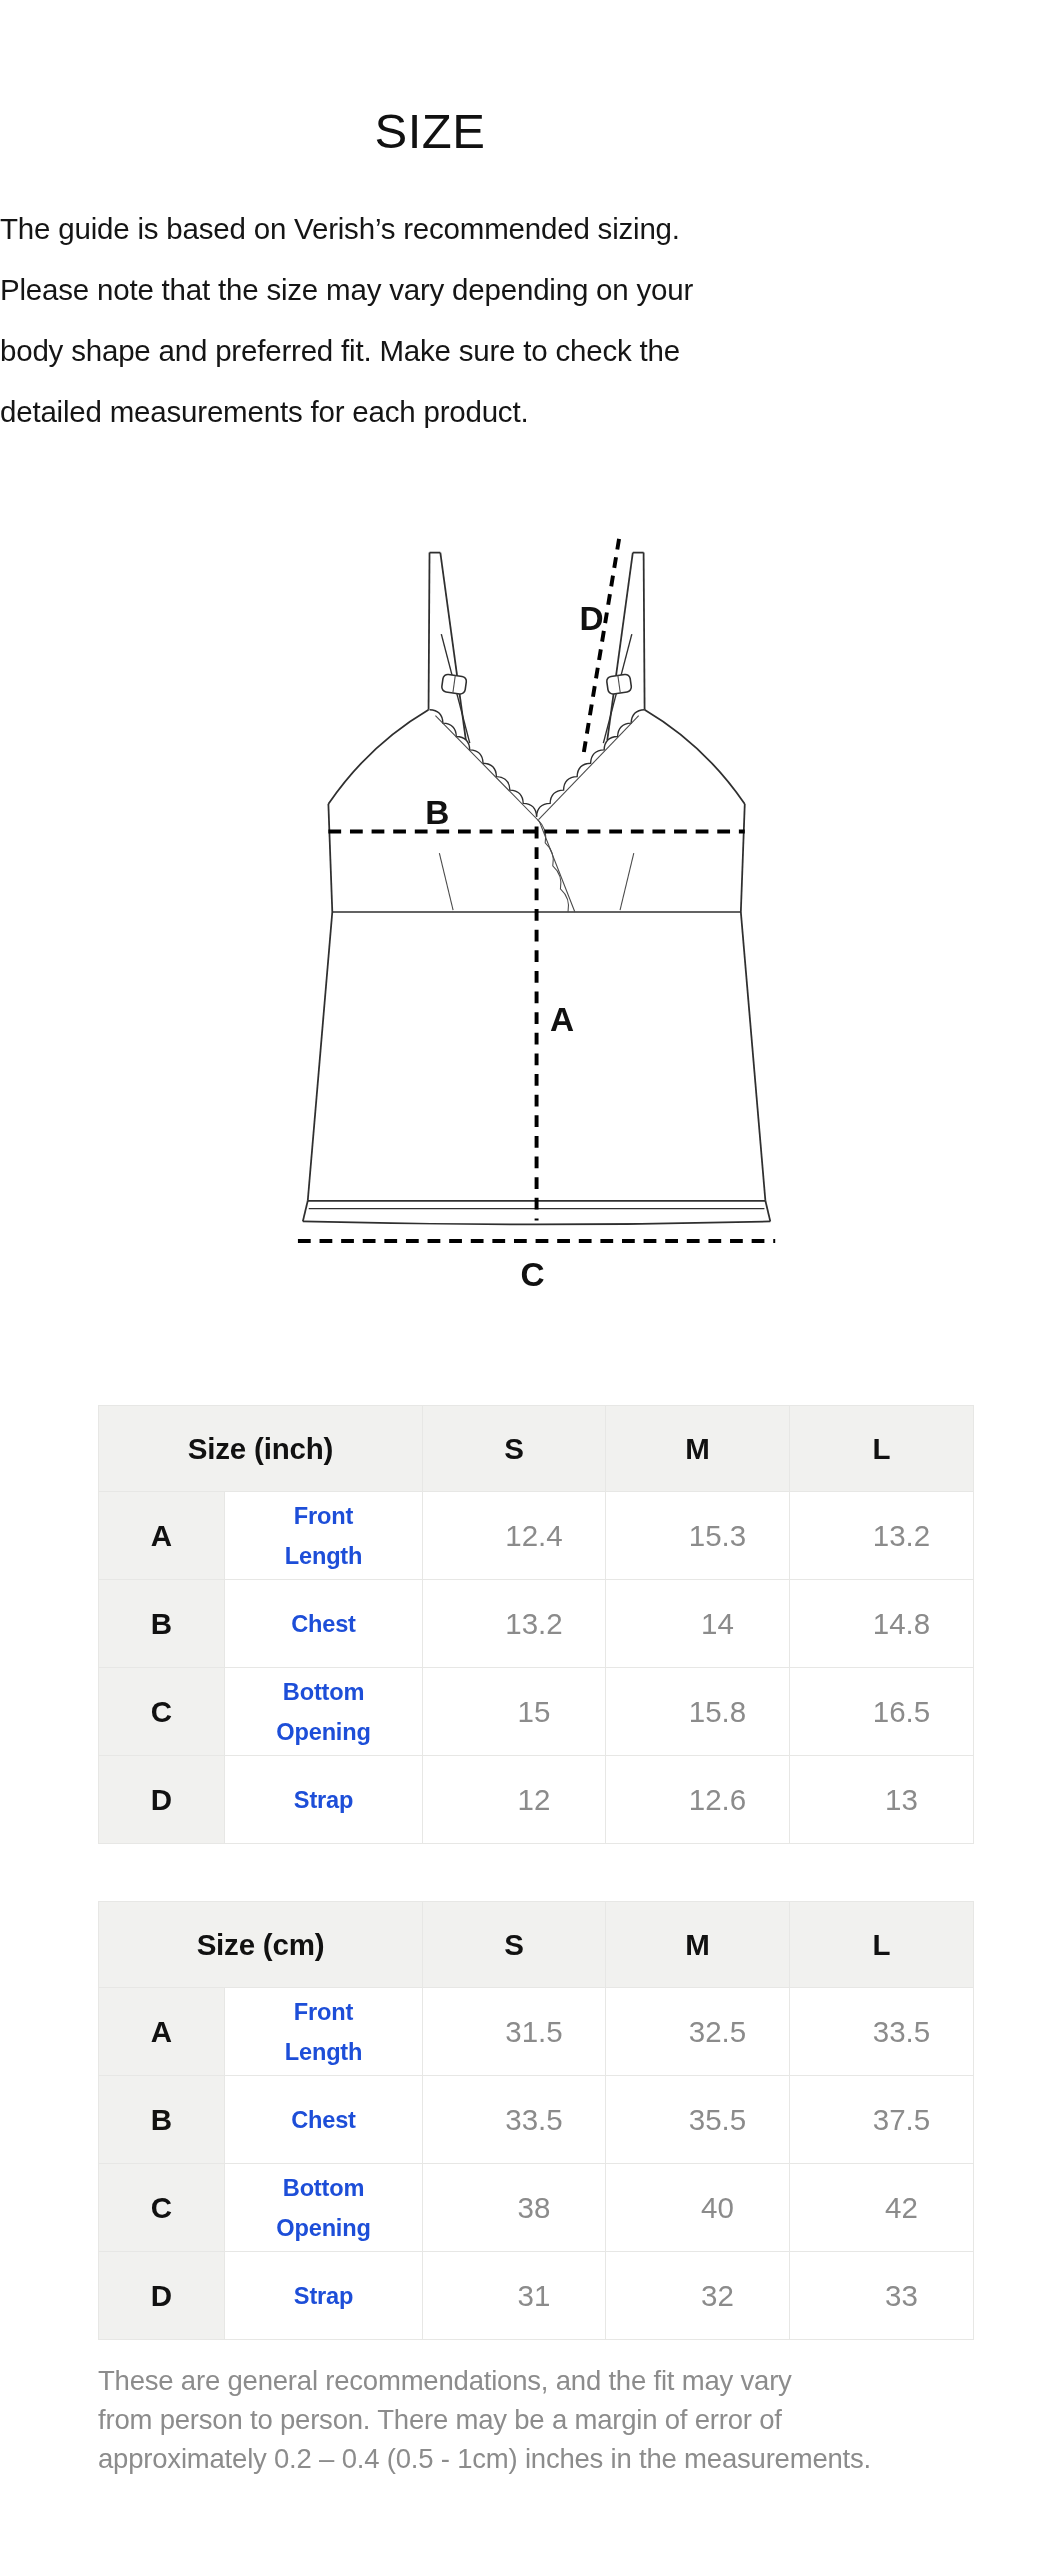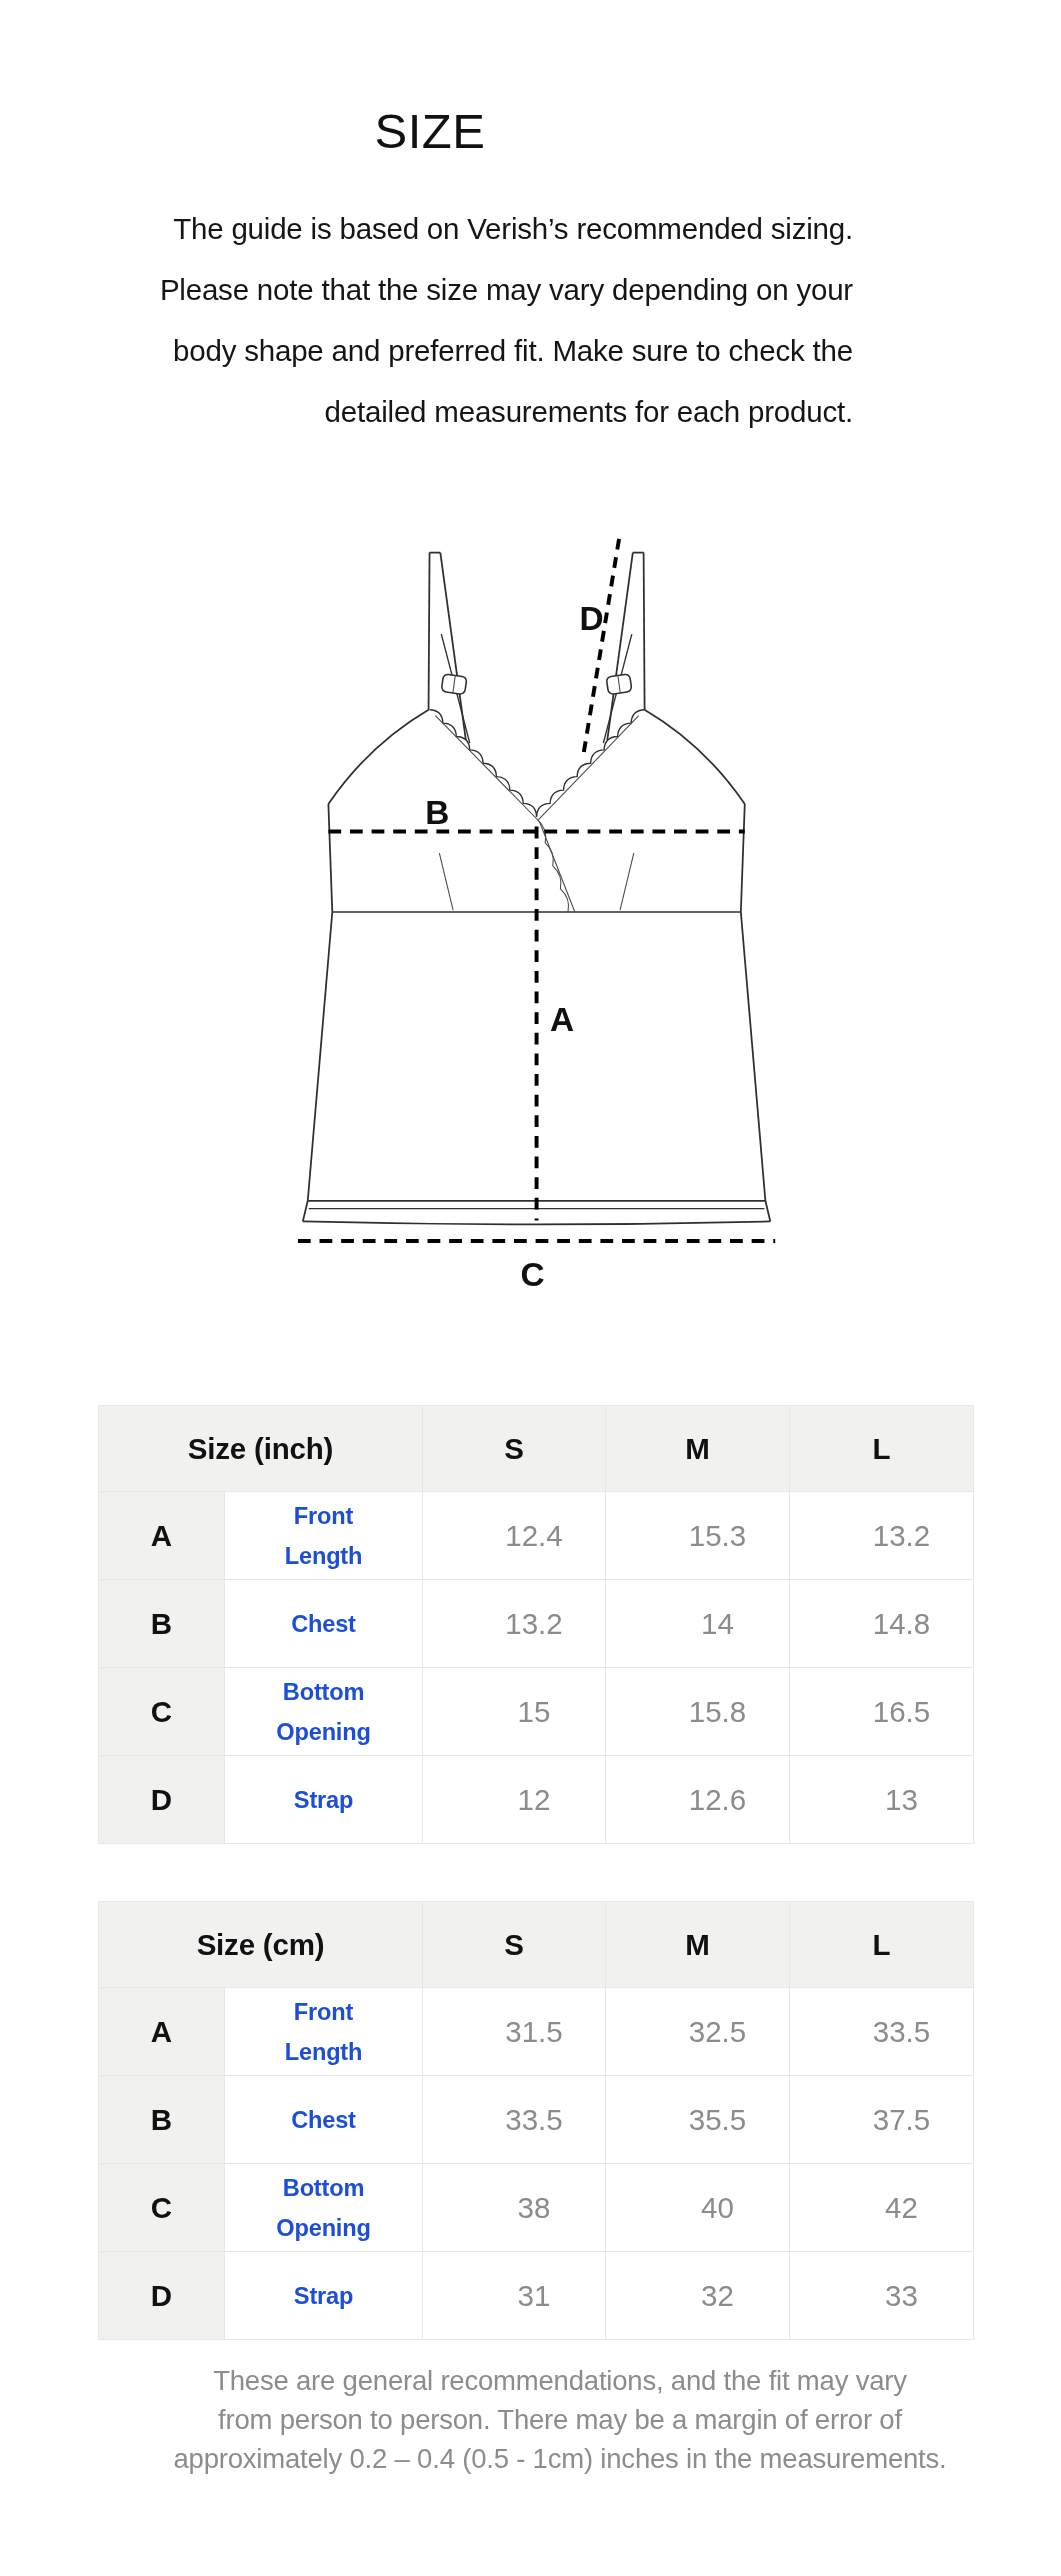--- a/index.html
+++ b/index.html
@@ -14,21 +14,21 @@
   body{font-family:"Liberation Sans","DejaVu Sans",sans-serif;color:var(--text);}
   .page{position:relative;width:1061px;height:2576px;background:#ffffff;overflow:hidden;margin:0 auto;}
 
   .title{
     position:absolute;top:102px;left:0;width:860px;
     text-align:center;font-size:49px;font-weight:400;line-height:59px;
     letter-spacing:0.5px;color:#111;
   }
   .intro{
     position:absolute;top:198px;left:0;width:853px;
-    text-align:right;font-size:29.5px;line-height:61px;
+    text-align:left;font-size:29.5px;line-height:61px;
     letter-spacing:-0.2px;color:#151515;white-space:pre-line;
   }
 
   .diagram{position:absolute;left:275px;top:531px;width:531px;height:766px;}
   .diagram path,.diagram line,.diagram rect{fill:none;stroke:#2f2f2f;}
   .diagram .outline{stroke-width:1.8;}
   .diagram .mid{stroke-width:1.4;}
   .diagram .thin{stroke-width:1.1;stroke:#4a4a4a;}
   .diagram .adj{fill:#ffffff;stroke:#2f2f2f;stroke-width:1.6;}
   .diagram .dash{stroke:#000;stroke-width:4;}
@@ -57,21 +57,21 @@
     font-size:23.6px;font-weight:700;line-height:40px;color:#1d4ed8;
     white-space:pre-line;letter-spacing:-0.2px;
   }
   .sizetable td.val{
     font-size:29.5px;font-weight:500;color:var(--value);letter-spacing:0;padding-left:40px;
   }
 
   .footnote{
     position:absolute;left:98px;top:2361px;width:924px;
     font-size:27.5px;line-height:39px;color:var(--footnote);
-    letter-spacing:-0.2px;white-space:pre-line;text-align:center;
+    letter-spacing:-0.2px;white-space:pre-line;
   }
 </style>
 </head>
 <body>
 
 <div class="page">
 
   <h1 class="title">SIZE</h1>
 
   <p class="intro">The guide is based on Verish’s recommended sizing.

